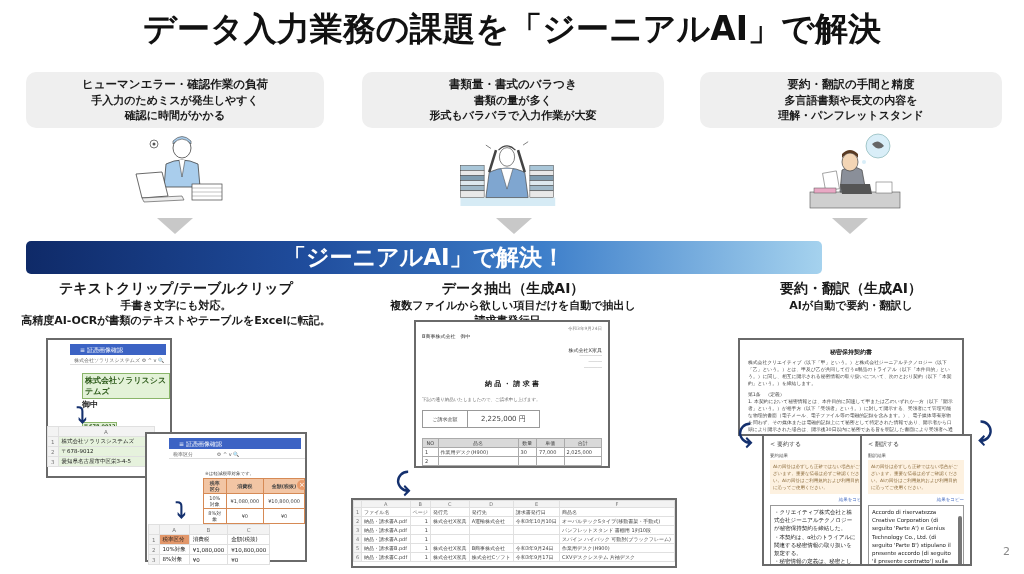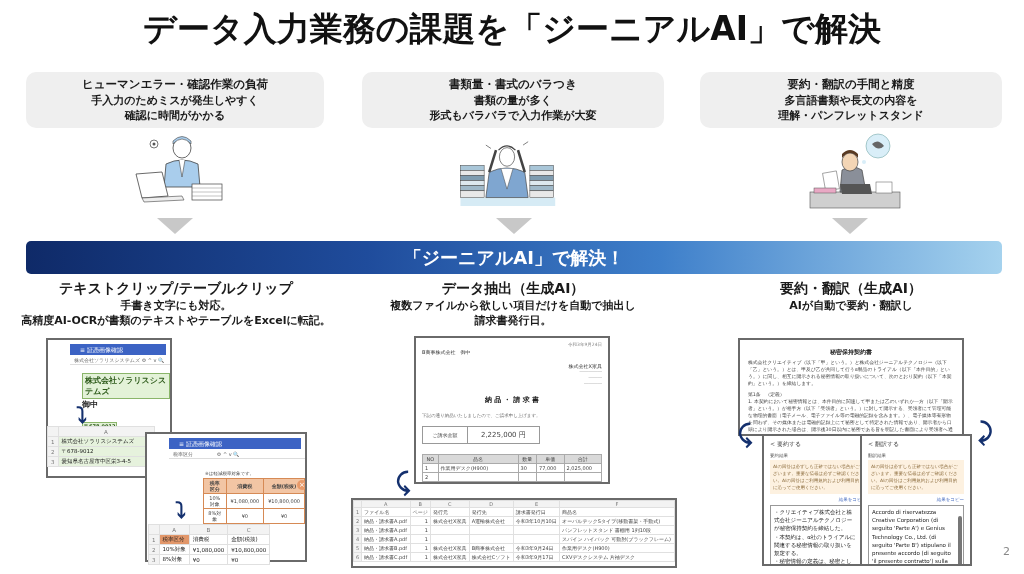--- a/index.html
+++ b/index.html
@@ -9,21 +9,21 @@
   .title-wrap { position: absolute; left: 0; top: 8px; width: 1024px; text-align: center; }
   .title { position: relative; display: inline-block; font-size: 33px; font-weight: bold; letter-spacing: 0px; color: #111; line-height: 42px; }
   .title-hl { position: absolute; left: 0; bottom: 3px; width: 196px; height: 15px; background: #cfe4f7; z-index: -1; }
 
   .problem-box { position: absolute; top: 72px; height: 56px; background: #efefef; border-radius: 10px; text-align: center; font-size: 11px; font-weight: bold; line-height: 15.5px; padding-top: 5px; color: #1a1a1a; }
   .problem-box .l1 { font-size: 11.5px; }
 
   .illus { position: absolute; top: 132px; width: 110px; height: 82px; }
   .down-arrow { position: absolute; top: 218px; width: 0; height: 0; border-left: 18px solid transparent; border-right: 18px solid transparent; border-top: 16px solid #c8c8c8; }
 
-  .banner { position: absolute; left: 26px; top: 241px; width: 976px; height: 33px; border-radius: 5px; background: linear-gradient(90deg, #0f2a68 0%, #1f4c9c 35%, #3e7fca 65%, #a5d2ee 100%); color: #ffffff; font-size: 18px; font-weight: bold; text-align: center; line-height: 33px; }
+  .banner { position: absolute; left: 26px; top: 241px; width: 796px; height: 33px; border-radius: 5px; background: linear-gradient(90deg, #0f2a68 0%, #1f4c9c 35%, #3e7fca 65%, #a5d2ee 100%); color: #ffffff; font-size: 23px; font-weight: bold; text-align: center; line-height: 33px; }
 
   .sol-title { position: absolute; top: 280px; text-align: center; font-size: 14px; font-weight: bold; color: #1a1a1a; }
   .sol-desc { position: absolute; top: 298px; text-align: center; font-size: 11px; font-weight: bold; line-height: 15px; color: #1a1a1a; }
 
   
   .shot { position: absolute; background: #ffffff; border: 2px solid #6a6a6a; overflow: hidden; font-size: 6px; color: #444; }
   .app-bar { height: 11px; background: #3c63c4; color: #fff; font-size: 6px; line-height: 11px; padding-left: 10px; margin: 4px 4px 0 22px; }
   .tool-row { height: 10px; font-size: 5px; line-height: 10px; padding-left: 4px; margin-left: 22px; color: #666; border-bottom: 1px solid #ddd; }
   .green-chip { display: inline-block; background: #e3f2d8; border: 1px solid #8ab56a; color: #2d5a1a; font-weight: bold; }
   .excel-grid { position: absolute; background: #fff; font-size: 5.5px; }
@@ -230,21 +230,21 @@
     <tr>
           <td class="rn">3</td>
           <td>8%対象</td>
           <td>¥0</td>
           <td>¥0</td>
         </tr>
   </tbody>
     </table>
 </div>
 
-<div class="shot" style="left:414px; top:336px; width:196px; height:148px; padding:4px 6px; font-size:4.5px;">
+<div class="shot" style="left:414px; top:320px; width:196px; height:148px; padding:4px 6px; font-size:4.5px;">
   <div style="text-align:right; color:#888;">令和3年9月24日</div>
   <div style="margin-top:2px; font-size:5px; color:#333;">B商事株式会社　御中</div>
   <div style="text-align:right; margin-top:8px; font-size:5px; color:#333;">株式会社X家具</div>
   <div style="text-align:right; color:#999; line-height:6px;">―――――<br>―――<br>――――</div>
   <div style="text-align:center; font-size:7px; font-weight:bold; margin-top:8px; color:#222;">納 品 ・ 請 求 書</div>
   <div style="margin-top:8px; color:#666;">下記の通り納品いたしましたので、ご請求申し上げます。</div>
   <table style="border-collapse:collapse; margin-top:8px; width:118px;">
     <tbody>
         <tr>
           <td style="border:1px solid #999; padding:3px; text-align:center; font-size:5px;">ご請求金額</td>

